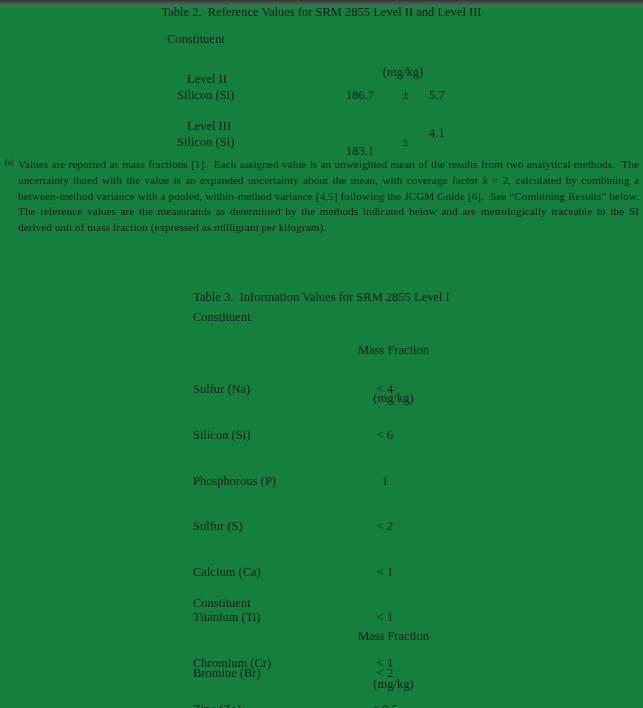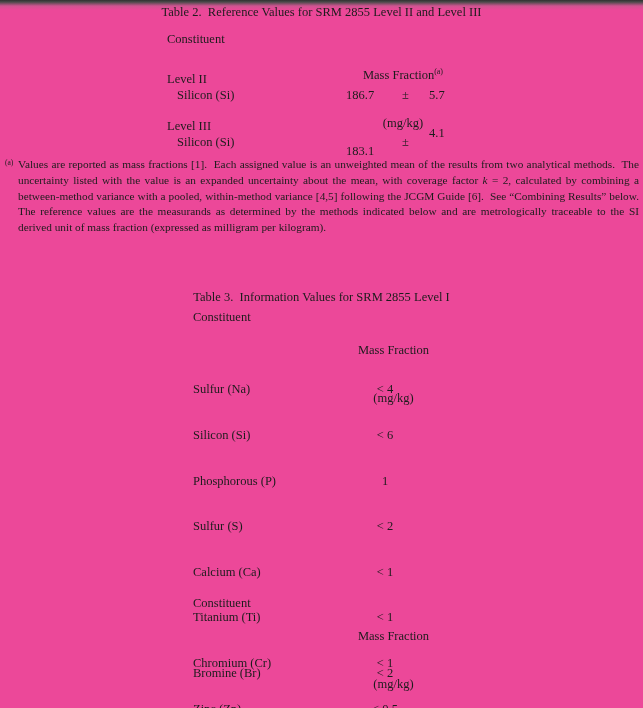--- a/index.html
+++ b/index.html
@@ -1,38 +1,38 @@
 <!DOCTYPE html>
 <html><head>
 <meta charset="utf-8">
 <style>
   html, body { margin: 0; padding: 0; background: #ffffff; }
   .page {
     position: relative;
     width: 643px;
     height: 708px;
-    background: #ec4899;
+    background: #15803d;
     font-family: "Liberation Serif", serif;
     color: #1c1c1c;
     font-size: 12.5px;
     overflow: hidden;
   }
   .top-shadow {
     position: absolute; top: 0; left: 0; right: 0; height: 10px;
     background: linear-gradient(to bottom, #303030 0px, #4a4a4a 2px, rgba(120,120,120,0.25) 6px, rgba(255,255,255,0) 10px);
   }
   .abs { position: absolute; }
   .title {
     left: 0; width: 100%;
     text-align: center;
     white-space: pre;
   }
   .mf-header { text-align: center; line-height: 16px; white-space: pre; }
   sup.fn { font-size: 8px; vertical-align: 5px; letter-spacing: 0; }
-  .t2-level { white-space: pre; }
+  .t2-level { white-space: pre; margin-left: 20px; }
   .t2-num { text-align: left; }
   .col-rows { line-height: 15.2px; white-space: pre; }
   .col-vals { line-height: 15.2px; text-align: center; white-space: pre; }
   .footnote {
     position: absolute;
     top: 157px; left: 4px; width: 635px;
     font-size: 11.3px;
     line-height: 15.8px;
     text-align: justify;
     white-space: pre-wrap;
@@ -49,21 +49,20 @@
 <body>
 
 <div class="page">
   <div class="top-shadow"></div>
 
   <div class="abs title" style="top:5px;">Table 2.  Reference Values for SRM 2855 Level II and Level III</div>
 
   <div class="abs" style="left:167px; top:32px;">Constituent</div>
 
   <div class="abs mf-header" style="left:344px; top:32px; width:118px;">
-    <div><span>Mass Fraction</span><sup class="fn">(a)</sup></div>
     <div>(mg/kg)</div>
   </div>
 
   <div class="abs t2-level" style="left:167px; top:72px;">Level II</div>
   <div class="abs" style="left:177px; top:88px;">Silicon (Si)</div>
   <div class="abs t2-num" style="left:346px; top:88px; width:50px;">186.7</div>
   <div class="abs" style="left:402px; top:88px;">±</div>
   <div class="abs" style="left:429px; top:88px;">5.7</div>
 
   <div class="abs t2-level" style="left:167px; top:119px;">Level III</div>

